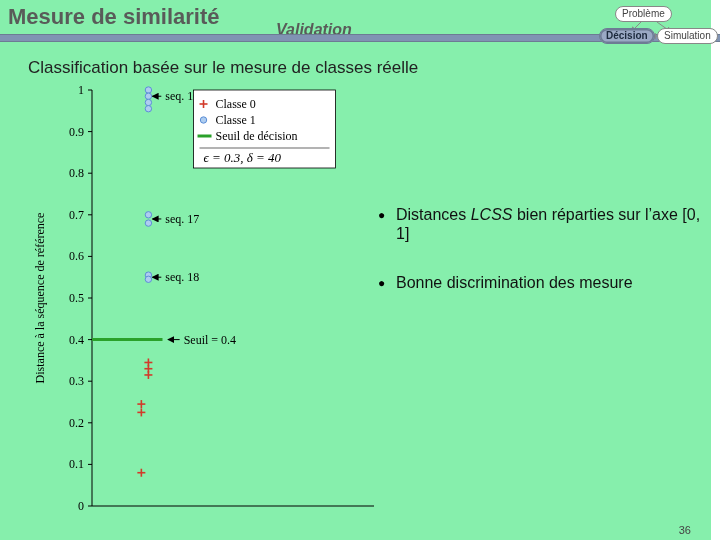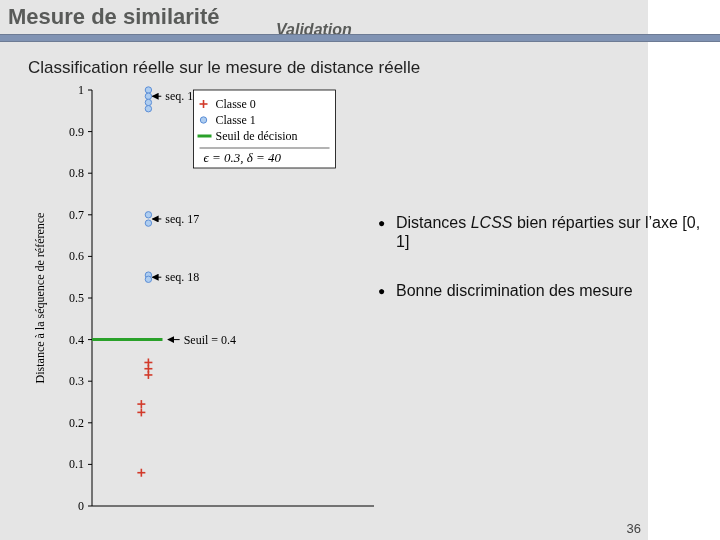--- a/index.html
+++ b/index.html
@@ -1,55 +1,70 @@
 <!DOCTYPE html>
 <html><head>
 <meta charset="utf-8">
 <style>
   * { box-sizing: border-box; margin: 0; padding: 0; }
   html, body { width: 720px; height: 540px; font-family: Verdana, Geneva, sans-serif; background: #fff; overflow: hidden; }
-  .slide { width: 648px; height: 540px; position: relative; background: #e5e5e5; }
+  .slide { width: 711px; height: 540px; position: relative; background: #86efac; }
 
   .titlebar { position: absolute; left: 0; top: 0; width: 720px; height: 36px; }
   .titlebar .label { position: absolute; left: 8px; top: 4px; font-size: 22px; font-weight: bold; color: #595b59; }
   .titlebar .sub   { position: absolute; left: 276px; top: 21px; font-size: 16px; font-weight: bold; font-style: italic; color: #595b59; text-decoration: underline; }
   .titlebar .topstrip { position: absolute; left: 0; top: 34px; width: 720px; height: 8px; background: #8093b3; border-top: 1px solid #6d7b94; border-bottom: 1px solid #6d7b94; }
 
   .diagram { position: absolute; right: 6px; top: 6px; width: 150px; height: 56px; }
   .dnode { position: absolute; border: 1px solid #888; border-radius: 10px; font-size: 10px; padding: 1px 6px; background: #fff; color: #444; line-height: 12px; }
   .dnode.prob { left: 60px; top: 0; }
   .dnode.sim  { left: 102px; top: 22px; }
   .dnode.dec  { left: 44px; top: 22px; background: #9aa9c4; border-color: #6d7b94; color: #1c2a3d; font-weight: bold; box-shadow: 0 0 0 1.5px #6d7b94 inset; }
   .diagram svg { position: absolute; left: 0; top: 0; }
 
   .subtitle { position: absolute; left: 28px; top: 58px; font-size: 17px; color: #222; }
 
   .chartwrap { position: absolute; left: 30px; top: 84px; width: 350px; height: 440px; }
   .chartwrap svg { display: block; }
 
-  .bullets { position: absolute; left: 378px; top: 214px; width: 326px; }
+  .bullets { position: absolute; left: 378px; top: 206px; width: 326px; }
   .bullets li { list-style: none; position: relative; font-size: 16px; color: #111; margin-bottom: 30px; padding-left: 18px; line-height: 1.18; }
   .bullets li::before { content: "●"; position: absolute; left: 0; top: 2px; font-size: 12px; color: #000; }
   .bullets .it { font-style: italic; }
 
-  .pagenum { position: absolute; right: 7px; bottom: 4px; font-size: 13px; color: #444; text-align: center; }
+  .pagenum { position: absolute; right: 20px; bottom: 4px; font-size: 11px; color: #444; text-align: center; }
 </style>
 </head>
 <body>
 
 <div class="slide">
 
   <div class="titlebar">
     <div class="label">Mesure de similarité</div>
     <div class="sub">Validation</div>
     <div class="topstrip"></div>
   </div>
 
+  <div class="diagram">
+    <svg width="150" height="56">
+      <defs>
+          <marker id="ah" markerWidth="6" markerHeight="6" refX="5" refY="3" orient="auto">
+            <path d="M0,0 L6,3 L0,6 Z" fill="#888"></path>
+          </marker>
+        </defs>
+      <line x1="86" y1="16" x2="76" y2="26" stroke="#888" stroke-width="1" marker-end="url(#ah)"></line>
+      <line x1="102" y1="16" x2="116" y2="26" stroke="#888" stroke-width="1" marker-end="url(#ah)"></line>
+      <line x1="106" y1="30" x2="96" y2="30" stroke="#888" stroke-width="1" marker-end="url(#ah)"></line>
+    </svg>
+    <div class="dnode prob">Problème</div>
+    <div class="dnode sim">Simulation</div>
+    <div class="dnode dec">Décision</div>
+  </div>
 
-  <div class="subtitle">Classification réelle sur le mesure de distance réelle</div>
+  <div class="subtitle">Classification basée sur le mesure de classes réelle</div>
 
   <div class="chartwrap">
     <svg id="chartsvg" width="350" height="440">
         <line x1="62" y1="422" x2="344" y2="422" stroke="#000" stroke-width="1"></line>
         <line x1="62" y1="422" x2="62" y2="6" stroke="#000" stroke-width="1"></line>
         <line x1="58" y1="422" x2="62" y2="422" stroke="#000"></line>
         <text x="54" y="426" text-anchor="end" font-size="12" font-family="serif" fill="#000">0</text>
         <line x1="58" y1="380.4" x2="62" y2="380.4" stroke="#000"></line>
         <text x="54" y="384.4" text-anchor="end" font-size="12" font-family="serif" fill="#000">0.1</text>
         <line x1="58" y1="338.8" x2="62" y2="338.8" stroke="#000"></line>

